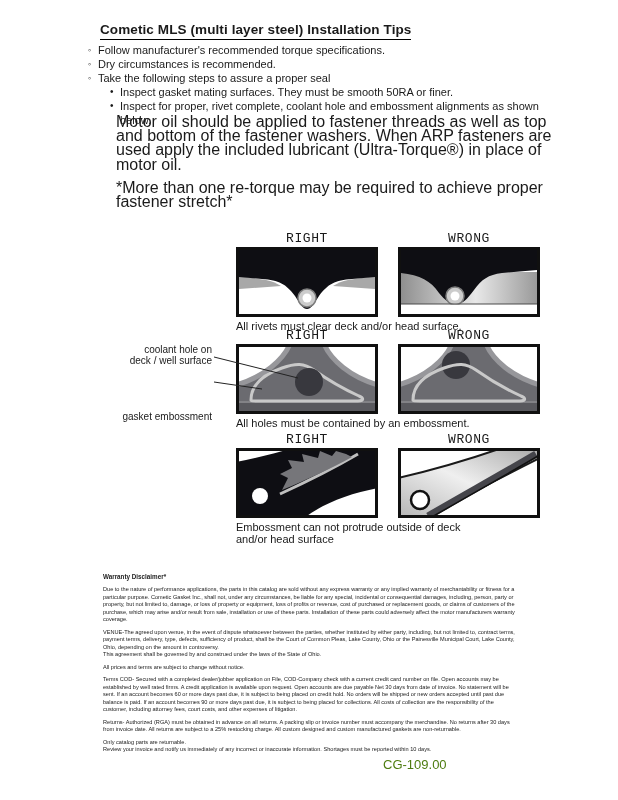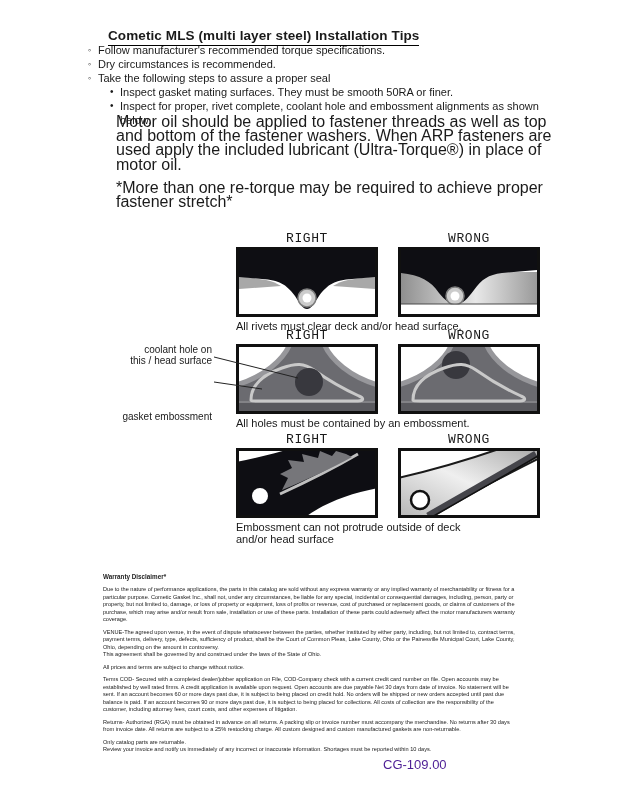--- a/index.html
+++ b/index.html
@@ -35,29 +35,29 @@
   
   .callout{position:absolute;text-align:right;font-size:10px;line-height:11px;white-space:pre-line;}
   #callout1{top:344px;left:94px;width:118px;}
   #callout2{top:375px;left:94px;width:118px;margin-top:36px;}
   #leader-lines{position:absolute;top:347px;left:204px;}
   
   .disclaimer{position:absolute;top:573px;left:103px;width:414px;color:#222;}
   .disclaimer h3{font-size:6.3px;margin:0 0 6px 0;font-weight:bold;}
   .disclaimer p{font-size:5.6px;line-height:7.5px;margin:0 0 5px 0;white-space:pre-line;}
   
-  .footer{position:absolute;top:757px;left:383px;font-size:13px;color:#4c1d95;}
+  .footer{position:absolute;top:757px;left:383px;font-size:13px;color:#4d7c0f;}
 </style>
 </head>
 <body>
 
 <div class="page">
 
   <div class="title-wrap">
-    <h1 class="title" style="margin:8px;">Cometic MLS (multi layer steel) Installation Tips</h1>
+    <h1 class="title" style="margin:0;">Cometic MLS (multi layer steel) Installation Tips</h1>
   </div>
 
   <div class="tips">
     <div class="tip">
       <span class="marker open">◦</span>
       <span>Follow manufacturer's recommended torque specifications.</span>
     </div>
     <div class="tip">
       <span class="marker open">◦</span>
       <span>Dry circumstances is recommended.</span>
@@ -141,21 +141,21 @@
         <rect x="3" y="59" width="136" height="8" fill="#59595e"></rect>
         <line x1="3" y1="58" x2="139" y2="58" stroke="#8a8a8e" stroke-width="1.5"></line>
         <path d="M15,56 C15,42 26,31 46,24 C60,19 68,19 78,26 C92,36 112,47 123,52 C128,54 128,57 122,57 L22,57 C17,57 15,57 15,56 Z" fill="none" stroke="#c9c9c9" stroke-width="3"></path>
         <rect x="1.5" y="1.5" width="139" height="67" fill="none" stroke="#101010" stroke-width="3"></rect>
       </svg>
     </div>
     <div class="dgm-caption">All holes must be contained by an embossment.</div>
   </div>
 
   <div class="callout" id="callout1">coolant hole on
-this / head surface</div>
+deck / well surface</div>
   <div class="callout" id="callout2">gasket embossment</div>
   <svg id="leader-lines" width="112" height="48" viewBox="0 0 112 48">
     <line x1="10" y1="10" x2="94" y2="31" stroke="#222222" stroke-width="1"></line>
     <line x1="10" y1="35" x2="58" y2="42" stroke="#222222" stroke-width="1"></line>
   </svg>
 
   <div class="dgm" id="dgm3">
     <div class="dgm-labels">
       <span>RIGHT</span>
       <span>WRONG</span>

